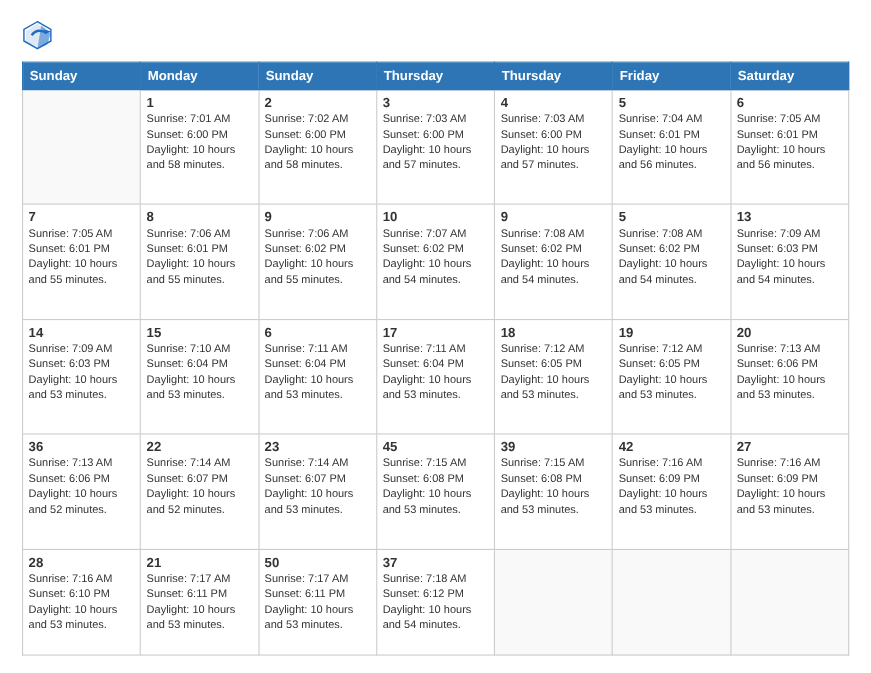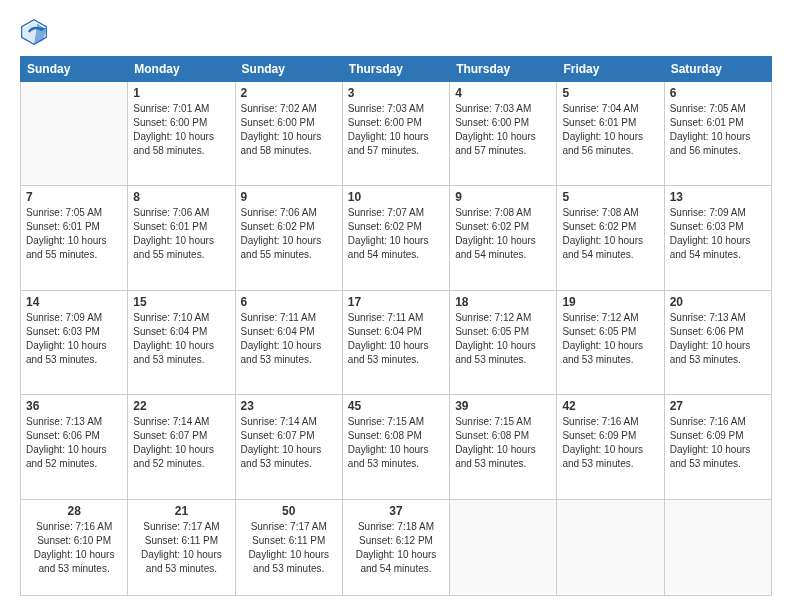--- a/index.html
+++ b/index.html
@@ -90,21 +90,20 @@
     .day-info {
       font-size: 10px;
       color: #333;
       line-height: 1.4;
     }
     .empty-cell {
       background: #f9f9f9;
     }
     .last-row td {
       height: 80px;
-      text-align: center;
     }
   </style>
 </head>
 <body>
 
 <div class="page">
   <div class="header">
     <div class="logo">
       <svg class="logo-icon" viewBox="0 0 32 32">
         <polygon points="16,4 28,12 28,24 16,28 4,24 4,12" fill="#1e6bc4" opacity="0.15"></polygon>

